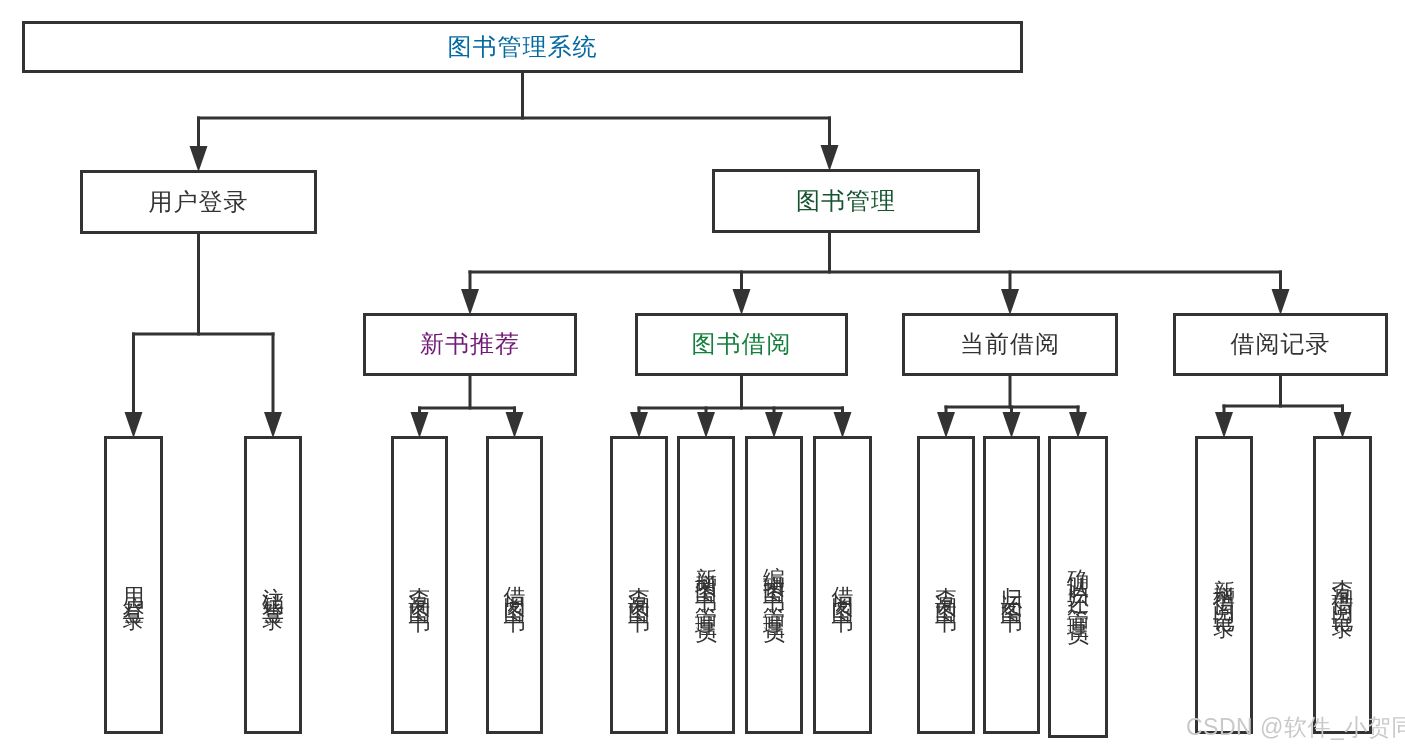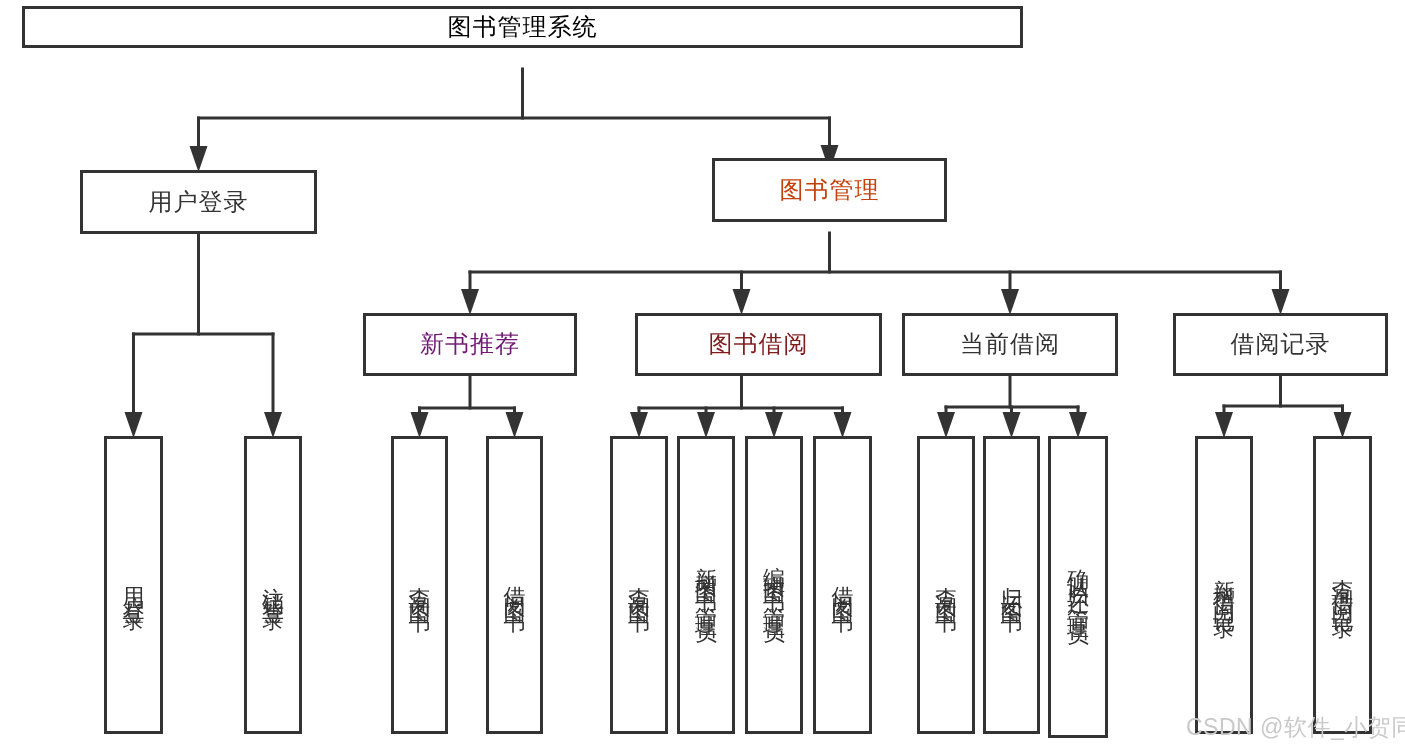--- a/index.html
+++ b/index.html
@@ -116,33 +116,33 @@
       <g>
         <line x1="1280.5" y1="376" x2="1280.5" y2="406" stroke="#333333" stroke-width="3" stroke-linecap="square"></line>
         <line x1="1224" y1="406" x2="1342.5" y2="406" stroke="#333333" stroke-width="3" stroke-linecap="square"></line>
         <line x1="1224" y1="406" x2="1224" y2="414" stroke="#333333" stroke-width="3" stroke-linecap="square"></line>
         <polygon points="1215,412 1233,412 1224,438" fill="#333333"></polygon>
         <line x1="1342.5" y1="406" x2="1342.5" y2="414" stroke="#333333" stroke-width="3" stroke-linecap="square"></line>
         <polygon points="1333.5,412 1351.5,412 1342.5,438" fill="#333333"></polygon>
       </g>
     </svg>
   <div id="nodes">
-      <div class="node horizontal" style="left: 22px; top: 6px; width: 1001px; height: 42px; background: rgb(255, 255, 255); border-color: rgb(51, 51, 51); color: #000000;">
+      <div class="node horizontal" style="left: 22px; top: 21px; width: 1001px; height: 52px; background: rgb(255, 255, 255); border-color: rgb(51, 51, 51); color: #0369a1;">
         <span class="label">图书管理系统</span>
       </div>
       <div class="node horizontal" style="left: 80px; top: 170px; width: 237px; height: 64px; background: rgb(255, 255, 255); border-color: rgb(51, 51, 51); color: rgb(51, 51, 51);">
         <span class="label">用户登录</span>
       </div>
-      <div class="node horizontal" style="left: 712px; top: 158px; width: 235px; height: 64px; background: rgb(255, 255, 255); border-color: rgb(51, 51, 51); color: #c2410c;">
+      <div class="node horizontal" style="left: 712px; top: 169px; width: 268px; height: 64px; background: rgb(255, 255, 255); border-color: rgb(51, 51, 51); color: #14532d;">
         <span class="label">图书管理</span>
       </div>
       <div class="node horizontal" style="left: 363px; top: 313px; width: 214px; height: 63px; background: rgb(255, 255, 255); border-color: rgb(51, 51, 51); color: #701a75;">
         <span class="label">新书推荐</span>
       </div>
-      <div class="node horizontal" style="left: 635px; top: 313px; width: 247px; height: 63px; background: rgb(255, 255, 255); border-color: rgb(51, 51, 51); color: #7f1d1d;">
+      <div class="node horizontal" style="left: 635px; top: 313px; width: 213px; height: 63px; background: rgb(255, 255, 255); border-color: rgb(51, 51, 51); color: #15803d;">
         <span class="label">图书借阅</span>
       </div>
       <div class="node horizontal" style="left: 902px; top: 313px; width: 216px; height: 63px; background: rgb(255, 255, 255); border-color: rgb(51, 51, 51); color: rgb(51, 51, 51);">
         <span class="label">当前借阅</span>
       </div>
       <div class="node horizontal" style="left: 1173px; top: 313px; width: 215px; height: 63px; background: rgb(255, 255, 255); border-color: rgb(51, 51, 51); color: rgb(51, 51, 51);">
         <span class="label">借阅记录</span>
       </div>
       <div class="node vertical" style="left: 104px; top: 436px; width: 59px; height: 298px; background: rgb(255, 255, 255); border-color: rgb(51, 51, 51); color: rgb(51, 51, 51);">
         <span class="label">用户登录</span>

